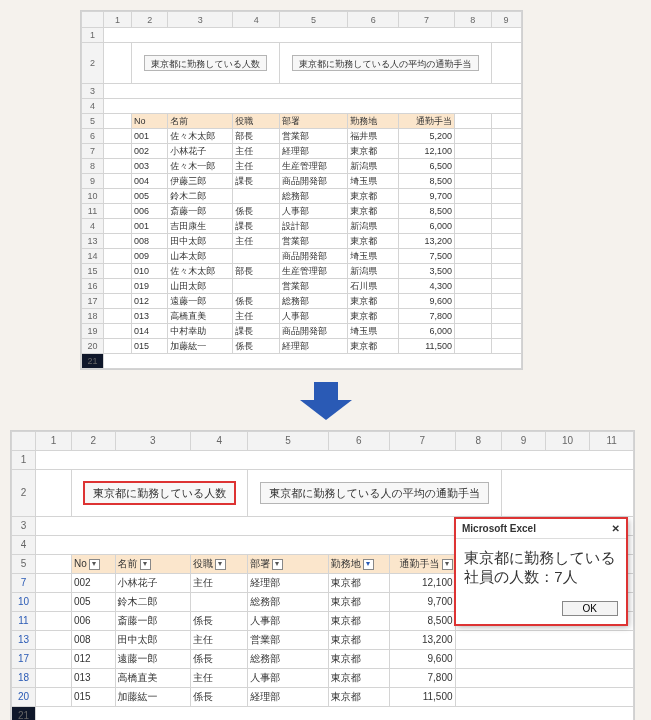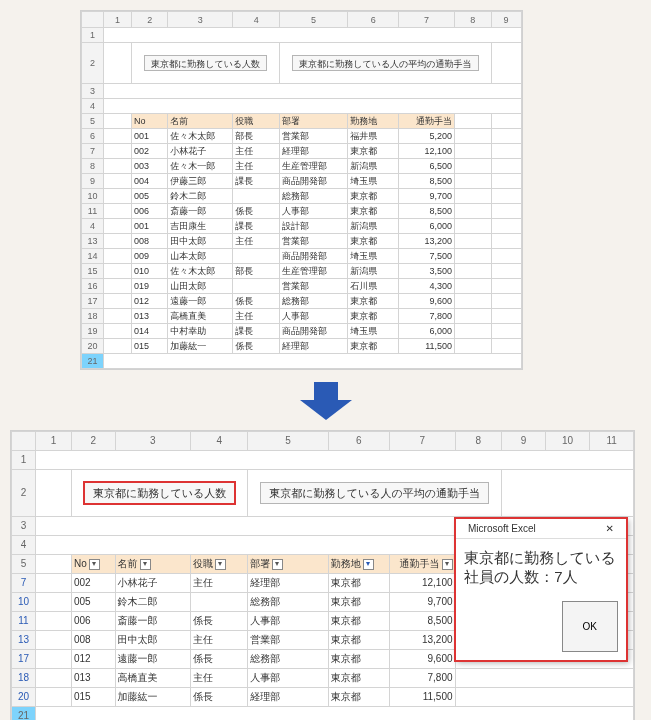--- a/index.html
+++ b/index.html
@@ -41,21 +41,21 @@
     background: #fff;
     text-align: left;
   }
   .sheet .rowhdr {
     background: #f3f3f3;
     color: #666;
     text-align: center;
     width: 22px;
   }
   .sheet .rowhdr.sel, .sheet th.sel {
-    background: #7dd3fc;
+    background: #0f172a;
   }
   .hdr-row th { height: 16px; }
   .datahdr {
     background: #fbe6cc !important;
     text-align: left !important;
     font-size: 9px;
     margin-left: 24px;
   }
   .num { text-align: right !important; }
   .btn {
@@ -113,32 +113,33 @@
 
   .dialog {
     position: absolute;
     background: #fff;
     border: 1px solid #888;
     box-shadow: 2px 2px 6px rgba(0,0,0,0.3);
     width: 170px;
     font-size: 10px;
   }
   .dialog .titlebar {
-    padding: 4px 12px;
+    padding: 4px 6px;
     border-bottom: 1px solid #ddd;
     display: flex;
     justify-content: space-between;
     font-size: 10px;
+    font-weight: bold;
   }
   .dialog .close { font-family: sans-serif; cursor: default; }
   .dialog .body { padding: 10px 8px; font-size: 15px; }
   .dialog .footer { padding: 4px 8px 8px; text-align: right; }
   .dialog .okbtn {
     border: 1px solid #888;
-    padding: 19px 20px;
+    padding: 1px 20px;
     background: #f4f4f4;
     font-size: 10px;
   }
   .bottom-wrap { position: relative; }
 </style>
 </head>
 <body>
 
 
 

